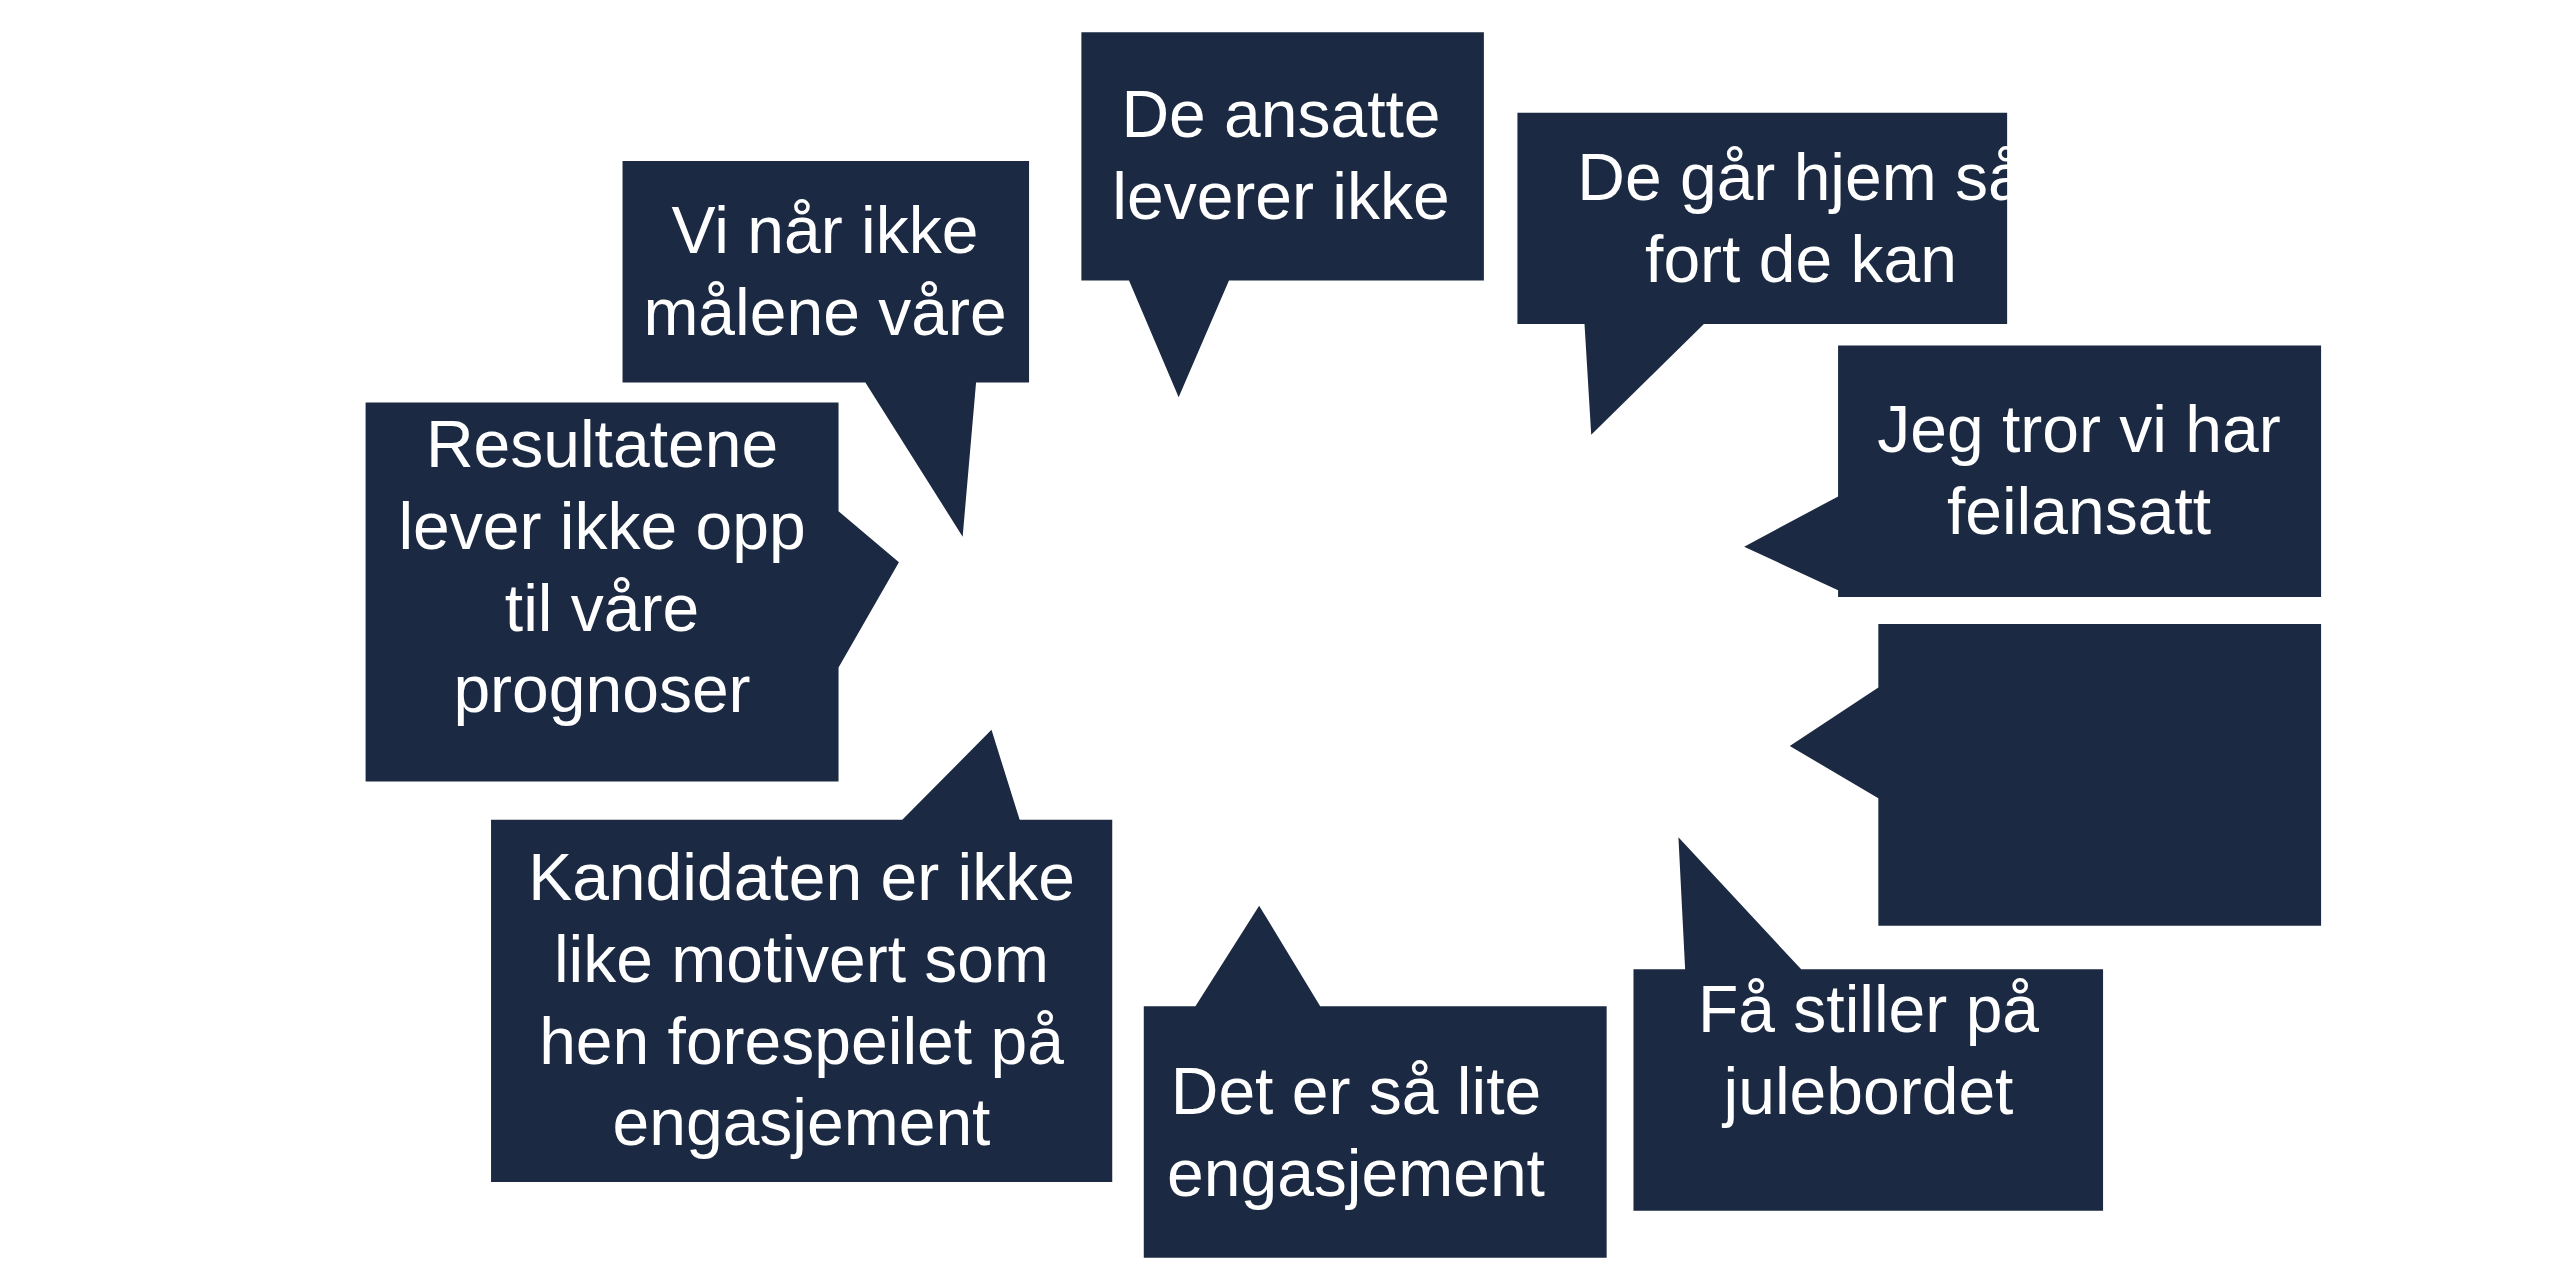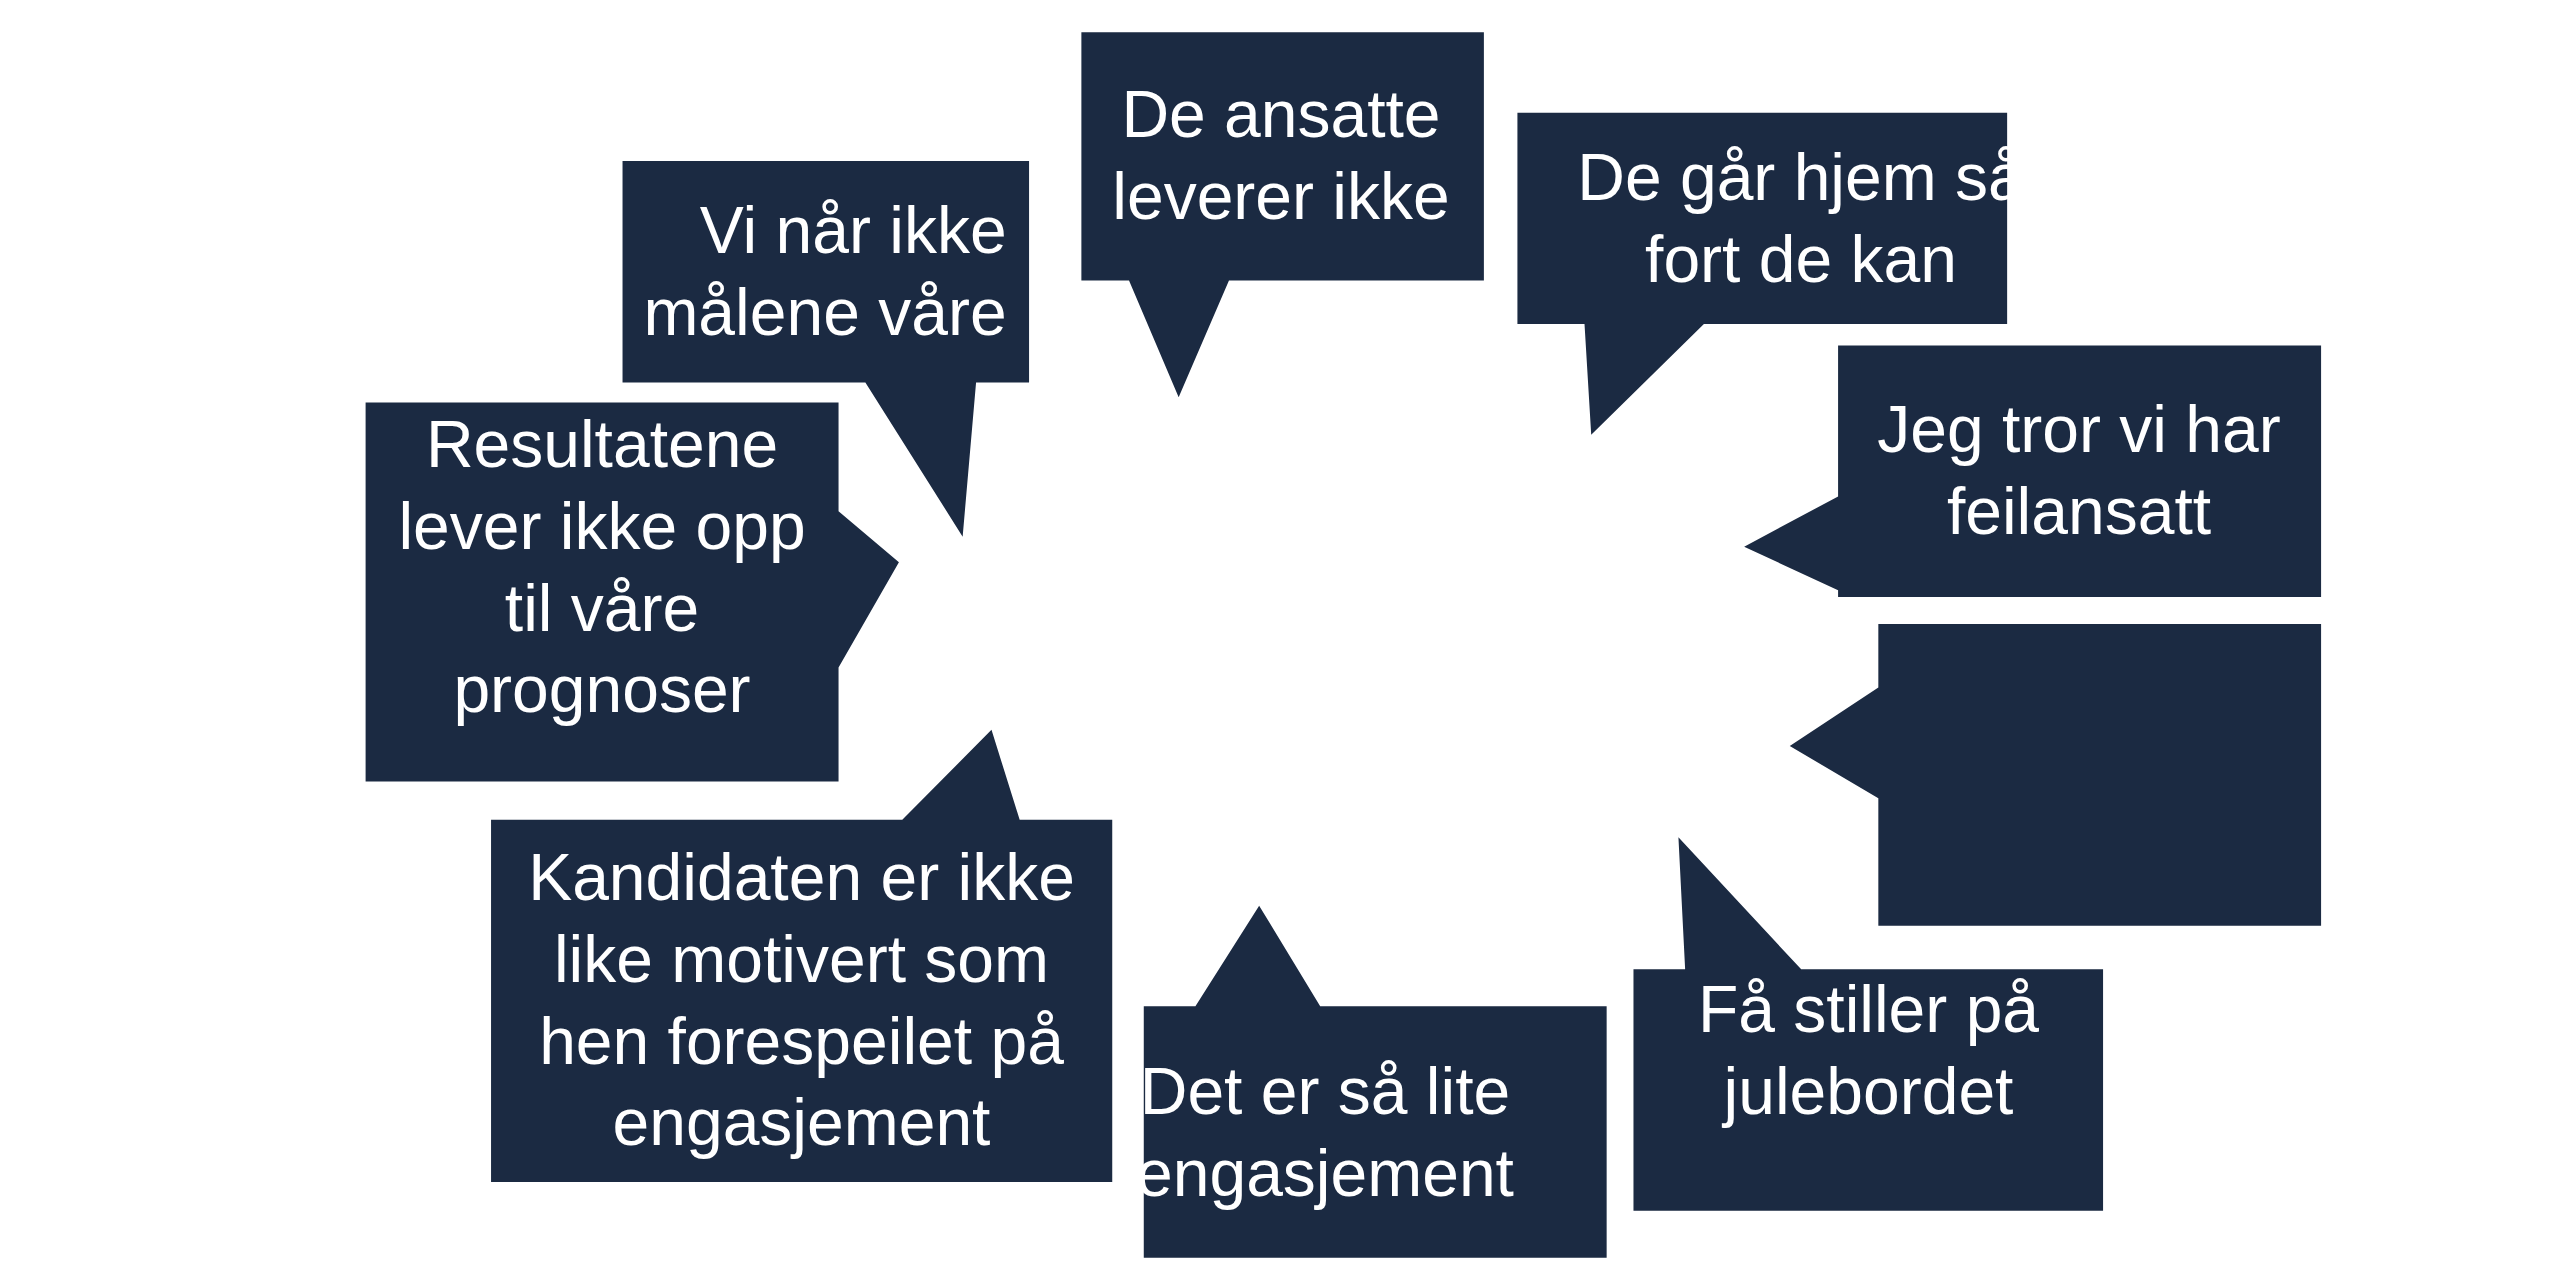--- a/index.html
+++ b/index.html
@@ -38,27 +38,27 @@
     align-items: center;
     justify-content: center;
     text-align: center;
     color: var(--text-color);
     font-size: 66px;
     line-height: 1.24;
     white-space: pre-line;
     font-weight: 400;
   }
   
-  .lb0 { left: 637px;  top: 171px;  width: 376px; height: 201px; text-align: right; }
+  .lb0 { left: 637px;  top: 171px;  width: 376px; height: 201px; }
   .lb1 { left: 1093px; top: 40px;   width: 376px; height: 231px; }
   .lb2 { left: 1568px; top: 121px;  width: 466px; height: 195px; }
   .lb3 { left: 1851px; top: 354px;  width: 456px; height: 233px; }
   .lb4 { left: 1892px; top: 634px;  width: 416px; height: 282px; }
   .lb5 { left: 1647px; top: 940px; width: 443px; height: 221px; }
-  .lb6 { left: 1107px; top: 1015px; width: 436px; height: 235px; }
+  .lb6 { left: 1138px; top: 1015px; width: 436px; height: 235px; }
   .lb7 { left: 503px;  top: 828px; width: 597px; height: 345px; }
   .lb8 { left: 379px;  top: 387px;  width: 446px; height: 361px; }
 </style>
 </head>
 <body>
 
 <div id="stage">
 
   <svg id="shapes" viewBox="0 0 3840 1920" xmlns="http://www.w3.org/2000/svg">
     <path d="M928,240 L1534,240 L1534,570 L1455,570 L1435,800 L1290,570 L928,570 Z"></path>

